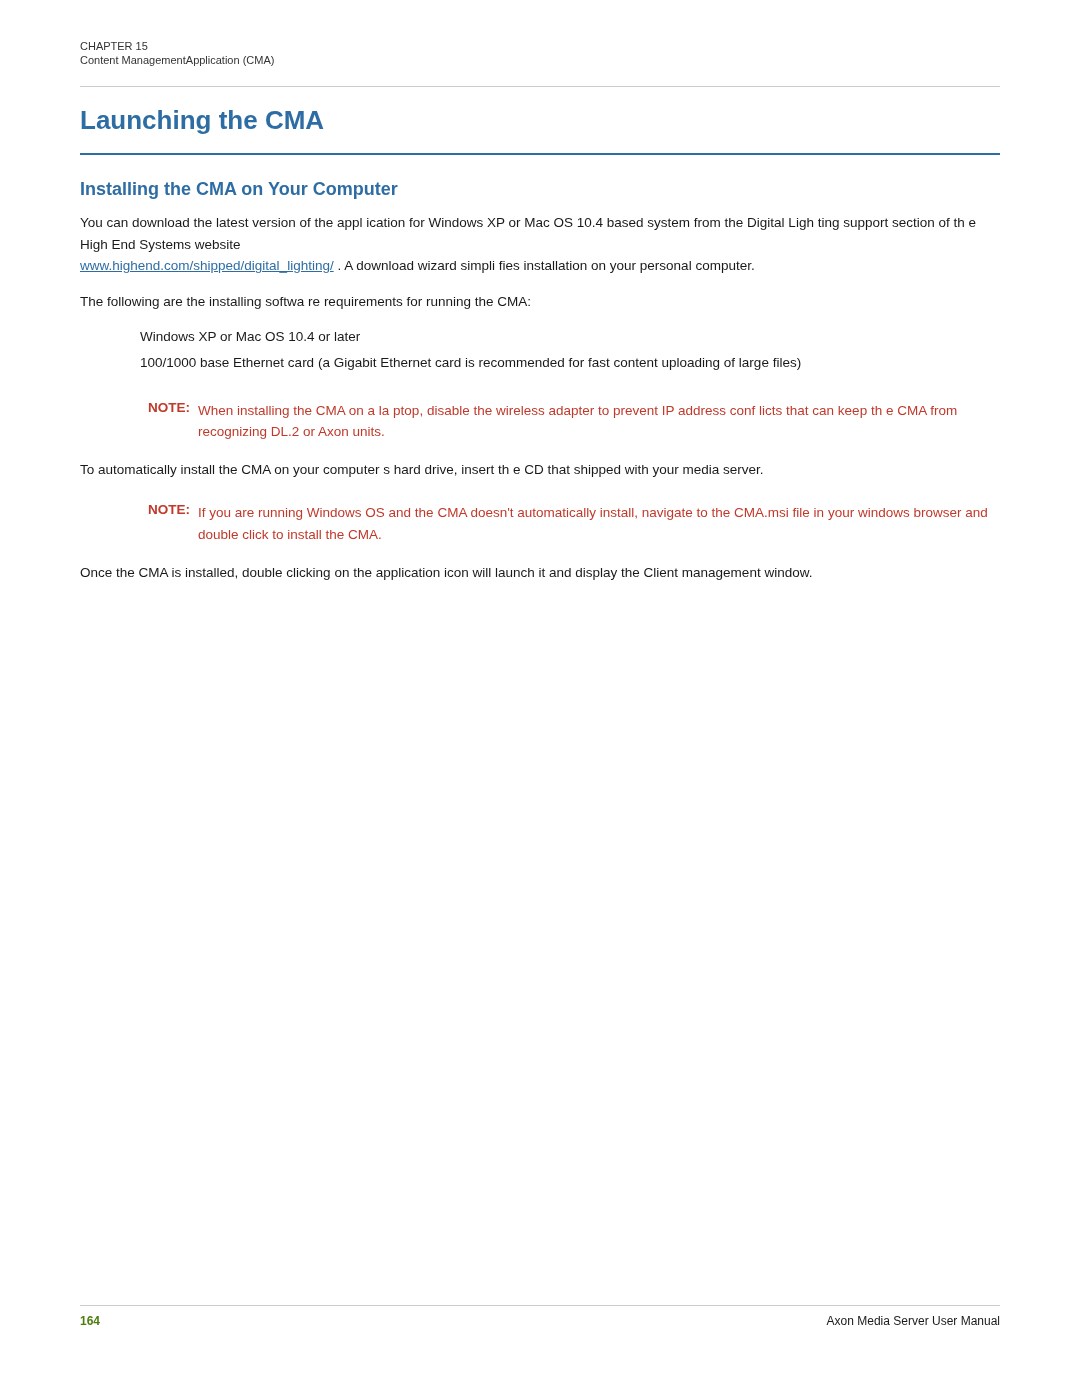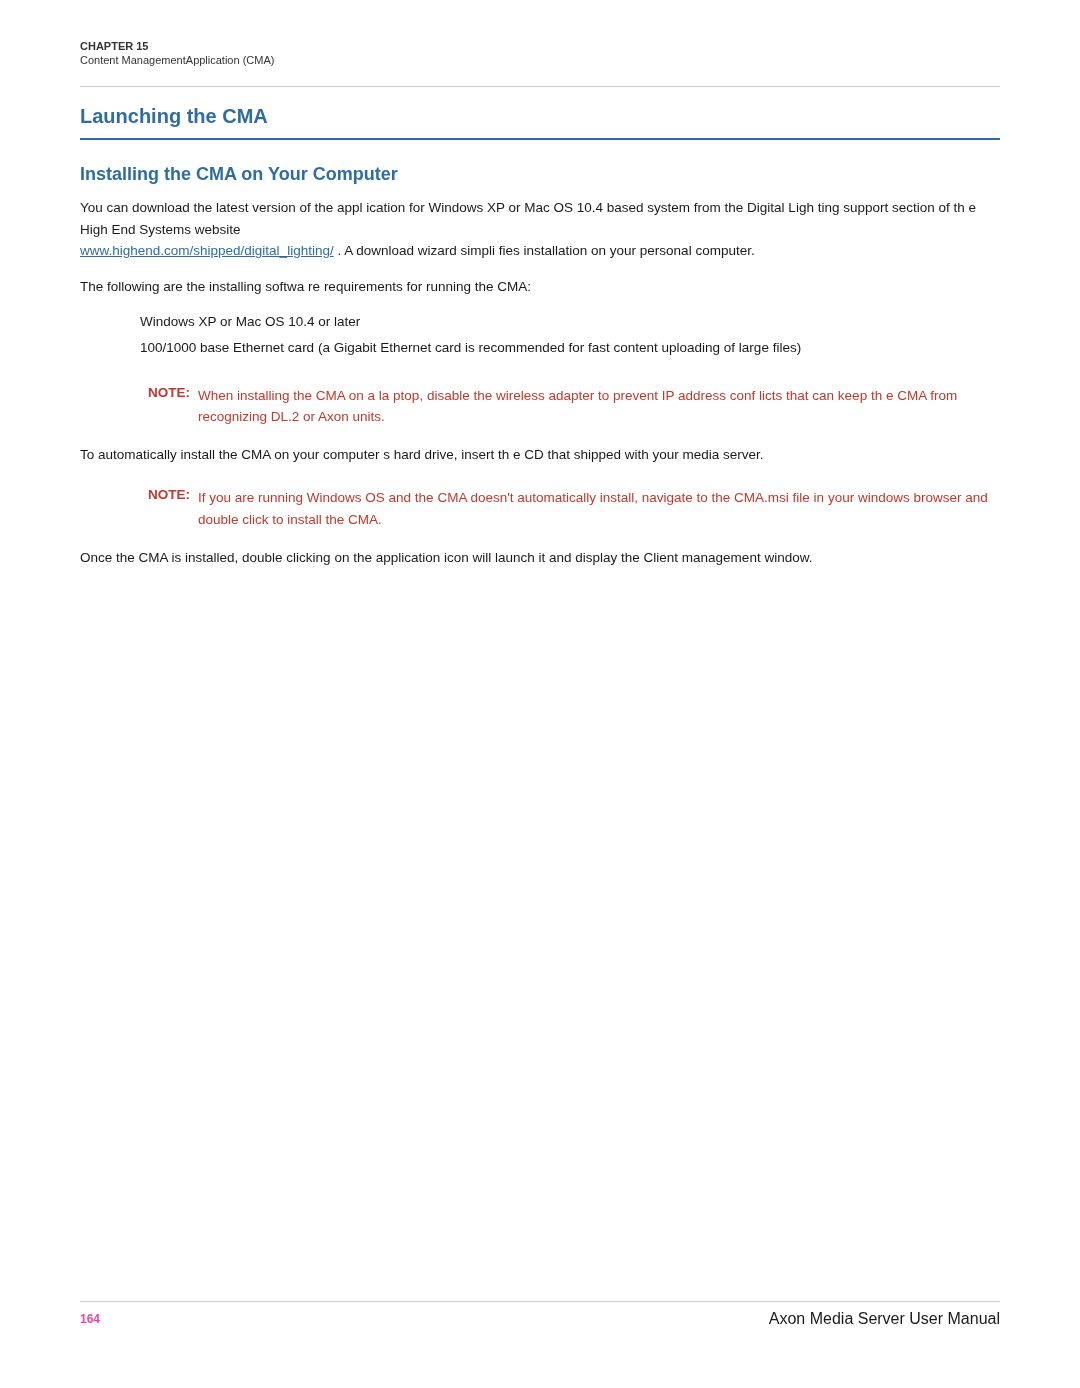--- a/index.html
+++ b/index.html
@@ -25,42 +25,42 @@
       flex-direction: column;
     }
 
     .chapter-header {
       margin-bottom: 20px;
     }
 
     .chapter-label {
       font-size: 11px;
       color: #333;
-      font-weight: bold;
+      font-weight: normal;
       display: block;
       margin-bottom: 2px;
     }
 
     .chapter-subtitle {
       font-size: 11px;
       color: #333;
       display: block;
     }
 
     .divider-top {
       border: none;
       border-top: 1px solid #cccccc;
       margin-bottom: 18px;
     }
 
     .page-title {
-      font-size: 20px;
+      font-size: 26px;
       color: #2e6da4;
       font-weight: bold;
-      margin-bottom: 10px;
+      margin-bottom: 17px;
     }
 
     .divider-title {
       border: none;
       border-top: 2px solid #2e6da4;
       margin-bottom: 24px;
     }
 
     .section-title {
       font-size: 18px;
@@ -119,25 +119,25 @@
       border-top: 1px solid #cccccc;
       padding-top: 8px;
       display: flex;
       justify-content: space-between;
       align-items: center;
     }
 
     .footer-page-num {
       font-size: 12px;
       font-weight: bold;
-      color: #ec4899;
+      color: #4d7c0f;
     }
 
     .footer-manual-title {
-      font-size: 16px;
+      font-size: 12px;
       color: #1a1a1a;
     }
   </style>
 </head>
 <body>
 
 <div class="page-container">
   <div class="chapter-header">
     <span class="chapter-label">CHAPTER 15</span>
     <span class="chapter-subtitle">Content ManagementApplication (CMA)</span>

